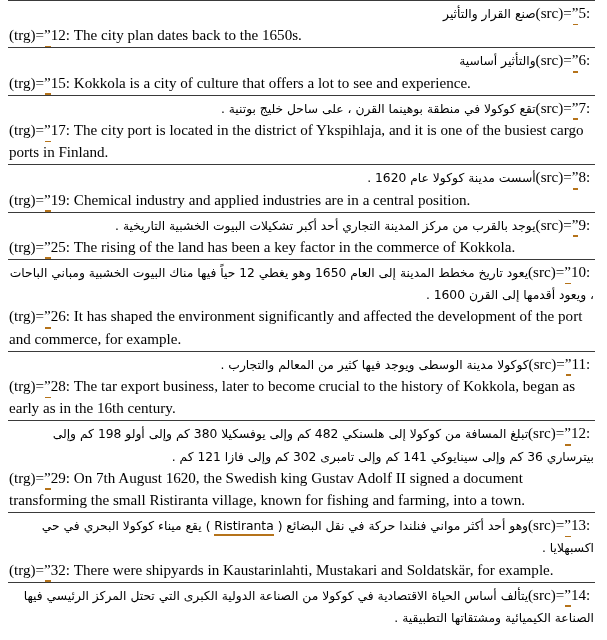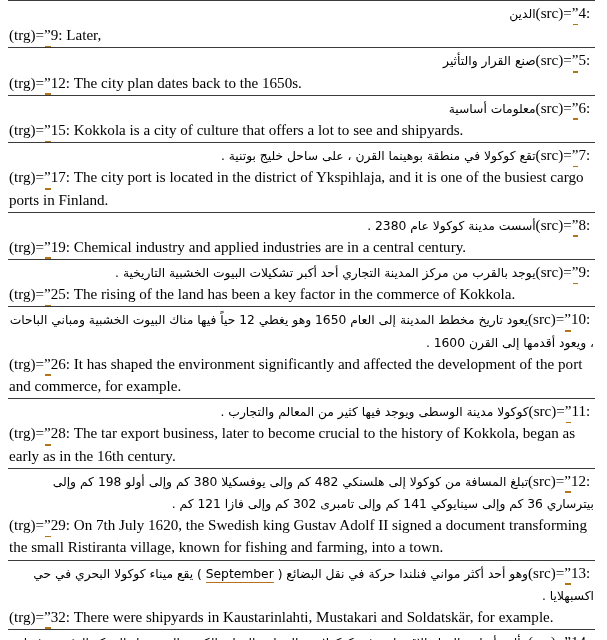--- a/index.html
+++ b/index.html
@@ -101,48 +101,42 @@
   .row-trg {
     direction: ltr;
     text-align: left;
   }
 </style>
 </head>
 <body>
 
 <table id="alignment-table">
   <tbody>
-      <tr class="pair-group first-group">
-        <td>
-          <div class="seg-line row-src"><span class="seg-label"><span>(src)=</span><span class="eq-mark">”</span></span><span class="seg-label">4: </span><span class="seg-ar">الدين</span></div>
-          <div class="seg-line row-trg"><span class="seg-label"><span>(trg)=</span><span class="eq-mark">”</span></span><span class="seg-label">9: </span><span class="seg-en">Later,</span></div>
-        </td>
-      </tr>
       <tr class="pair-group">
         <td>
           <div class="seg-line row-src"><span class="seg-label"><span>(src)=</span><span class="eq-mark">”</span></span><span class="seg-label">5: </span><span class="seg-ar">صنع القرار والتأثير</span></div>
           <div class="seg-line row-trg"><span class="seg-label"><span>(trg)=</span><span class="eq-mark">”</span></span><span class="seg-label">12: </span><span class="seg-en">The city plan dates back to the 1650s.</span></div>
         </td>
       </tr>
       <tr class="pair-group">
         <td>
-          <div class="seg-line row-src"><span class="seg-label"><span>(src)=</span><span class="eq-mark">”</span></span><span class="seg-label">6: </span><span class="seg-ar">معلومات أساسية</span></div>
-          <div class="seg-line row-trg"><span class="seg-label"><span>(trg)=</span><span class="eq-mark">”</span></span><span class="seg-label">15: </span><span class="seg-en">Kokkola is a city of culture that offers a lot to see and shipyards.</span></div>
+          <div class="seg-line row-src"><span class="seg-label"><span>(src)=</span><span class="eq-mark">”</span></span><span class="seg-label">6: </span><span class="seg-ar">والتأثير أساسية</span></div>
+          <div class="seg-line row-trg"><span class="seg-label"><span>(trg)=</span><span class="eq-mark">”</span></span><span class="seg-label">15: </span><span class="seg-en">Kokkola is a city of culture that offers a lot to see and experience.</span></div>
         </td>
       </tr>
       <tr class="pair-group">
         <td>
           <div class="seg-line row-src"><span class="seg-label"><span>(src)=</span><span class="eq-mark">”</span></span><span class="seg-label">7: </span><span class="seg-ar">تقع كوكولا في منطقة بوهينما القرن ، على ساحل خليج بوتنية .</span></div>
           <div class="seg-line row-trg"><span class="seg-label"><span>(trg)=</span><span class="eq-mark">”</span></span><span class="seg-label">17: </span><span class="seg-en">The city port is located in the district of Ykspihlaja, and it is one of the busiest cargo ports in Finland.</span></div>
         </td>
       </tr>
       <tr class="pair-group">
         <td>
-          <div class="seg-line row-src"><span class="seg-label"><span>(src)=</span><span class="eq-mark">”</span></span><span class="seg-label">8: </span><span class="seg-ar">أسست مدينة كوكولا عام 2380 .</span></div>
-          <div class="seg-line row-trg"><span class="seg-label"><span>(trg)=</span><span class="eq-mark">”</span></span><span class="seg-label">19: </span><span class="seg-en">Chemical industry and applied industries are in a central century.</span></div>
+          <div class="seg-line row-src"><span class="seg-label"><span>(src)=</span><span class="eq-mark">”</span></span><span class="seg-label">8: </span><span class="seg-ar">أسست مدينة كوكولا عام 1620 .</span></div>
+          <div class="seg-line row-trg"><span class="seg-label"><span>(trg)=</span><span class="eq-mark">”</span></span><span class="seg-label">19: </span><span class="seg-en">Chemical industry and applied industries are in a central position.</span></div>
         </td>
       </tr>
       <tr class="pair-group">
         <td>
           <div class="seg-line row-src"><span class="seg-label"><span>(src)=</span><span class="eq-mark">”</span></span><span class="seg-label">9: </span><span class="seg-ar">يوجد بالقرب من مركز المدينة التجاري أحد أكبر تشكيلات البيوت الخشبية التاريخية .</span></div>
           <div class="seg-line row-trg"><span class="seg-label"><span>(trg)=</span><span class="eq-mark">”</span></span><span class="seg-label">25: </span><span class="seg-en">The rising of the land has been a key factor in the commerce of Kokkola.</span></div>
         </td>
       </tr>
       <tr class="pair-group">
         <td>
@@ -152,26 +146,26 @@
       </tr>
       <tr class="pair-group">
         <td>
           <div class="seg-line row-src"><span class="seg-label"><span>(src)=</span><span class="eq-mark">”</span></span><span class="seg-label">11: </span><span class="seg-ar">كوكولا مدينة الوسطى ويوجد فيها كثير من المعالم والتجارب .</span></div>
           <div class="seg-line row-trg"><span class="seg-label"><span>(trg)=</span><span class="eq-mark">”</span></span><span class="seg-label">28: </span><span class="seg-en">The tar export business, later to become crucial to the history of Kokkola, began as early as in the 16th century.</span></div>
         </td>
       </tr>
       <tr class="pair-group">
         <td>
           <div class="seg-line row-src"><span class="seg-label"><span>(src)=</span><span class="eq-mark">”</span></span><span class="seg-label">12: </span><span class="seg-ar">تبلغ المسافة من كوكولا إلى هلسنكي 482 كم وإلى يوفسكيلا 380 كم وإلى أولو 198 كم وإلى بيترساري 36 كم وإلى سينايوكي 141 كم وإلى تامبرى 302 كم وإلى فازا 121 كم .</span></div>
-          <div class="seg-line row-trg"><span class="seg-label"><span>(trg)=</span><span class="eq-mark">”</span></span><span class="seg-label">29: </span><span class="seg-en">On 7th July 1620, the Swedish king Gustav Adolf II signed a document transforming the small Ristiranta village, known for fishing and farming, into a town.</span></div>
+          <div class="seg-line row-trg"><span class="seg-label"><span>(trg)=</span><span class="eq-mark">”</span></span><span class="seg-label">29: </span><span class="seg-en">On 7th August 1620, the Swedish king Gustav Adolf II signed a document transforming the small Ristiranta village, known for fishing and farming, into a town.</span></div>
         </td>
       </tr>
       <tr class="pair-group">
         <td>
-          <div class="seg-line row-src"><span class="seg-label"><span>(src)=</span><span class="eq-mark">”</span></span><span class="seg-label">13: </span><span class="seg-ar">وهو أحد أكثر مواني فنلندا حركة في نقل البضائع ( <span class="ar-latin-mark">September</span> ) يقع ميناء كوكولا البحري في حي اكسبهلايا .</span></div>
+          <div class="seg-line row-src"><span class="seg-label"><span>(src)=</span><span class="eq-mark">”</span></span><span class="seg-label">13: </span><span class="seg-ar">وهو أحد أكثر مواني فنلندا حركة في نقل البضائع ( <span class="ar-latin-mark">Ristiranta</span> ) يقع ميناء كوكولا البحري في حي اكسبهلايا .</span></div>
           <div class="seg-line row-trg"><span class="seg-label"><span>(trg)=</span><span class="eq-mark">”</span></span><span class="seg-label">32: </span><span class="seg-en">There were shipyards in Kaustarinlahti, Mustakari and Soldatskär, for example.</span></div>
         </td>
       </tr>
       <tr class="pair-group">
         <td>
           <div class="seg-line row-src"><span class="seg-label"><span>(src)=</span><span class="eq-mark">”</span></span><span class="seg-label">14: </span><span class="seg-ar">يتألف أساس الحياة الاقتصادية في كوكولا من الصناعة الدولية الكبرى التي تحتل المركز الرئيسي فيها الصناعة الكيميائية ومشتقاتها التطبيقية .</span></div>
         </td>
       </tr>
     </tbody>
 </table>

